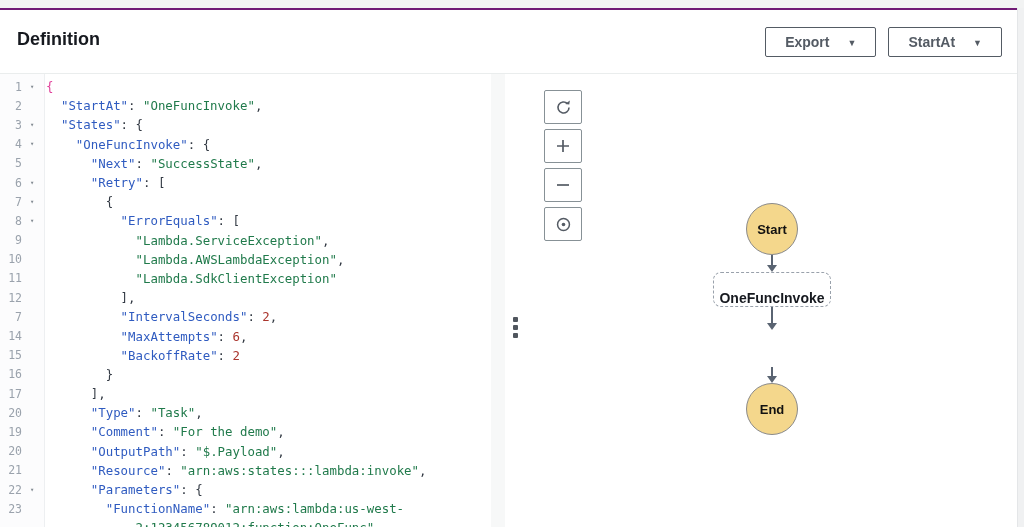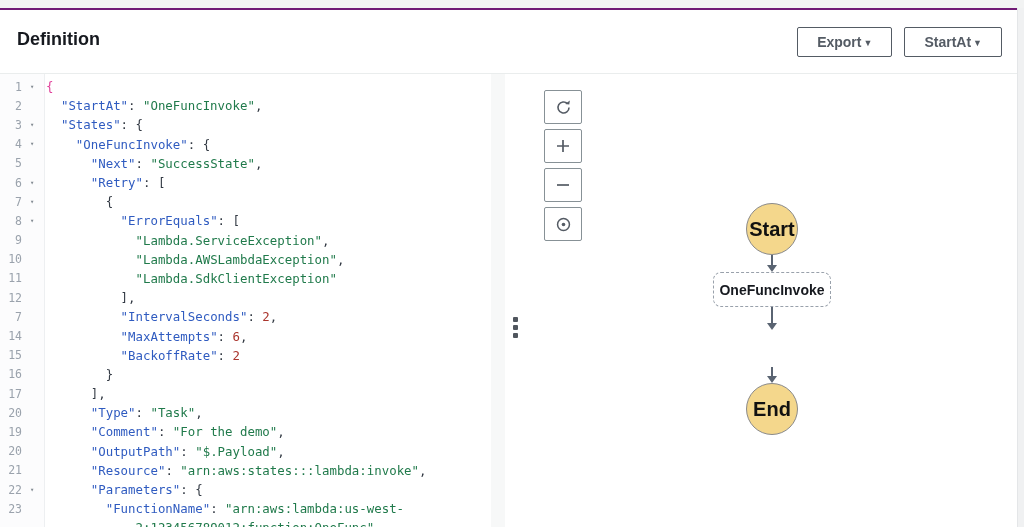--- a/index.html
+++ b/index.html
@@ -8,21 +8,21 @@
     background:#f2f3f3;font-family:"Liberation Sans",sans-serif;
     -webkit-font-smoothing:antialiased;
   }
   .scroll-strip{position:absolute;top:8px;right:0;width:6px;bottom:0;background:#f0f1f2;border-left:1px solid #e4e6e8;z-index:60;}
   .card{position:absolute;top:8px;left:0;width:1018px;bottom:0;background:#fff;border-top:2px solid #701a75;}
   
   .hdr{position:relative;height:63px;border-bottom:1px solid #eaeded;}
   .title{position:absolute;left:17px;top:19px;font-size:18px;font-weight:700;color:#16191f;}
   .hdr-btns{position:absolute;right:16px;top:17px;display:flex;gap:12px;}
   .aws-btn{
-    display:flex;align-items:center;gap:2px;height:30px;padding:0 19px;
+    display:flex;align-items:center;gap:18px;height:30px;padding:0 19px;
     background:#fff;border:1px solid #545b64;border-radius:2px;
     font-family:"Liberation Sans",sans-serif;font-size:14px;font-weight:700;color:#545b64;cursor:pointer;
   }
   .caret{font-size:9px;transform:translateY(1px);}
   
   .content{position:absolute;top:64px;left:0;right:0;bottom:0;}
   .editor{position:absolute;left:0;top:0;width:505px;height:100%;background:#fff;overflow:hidden;}
   .gutter-bg{position:absolute;left:0;top:0;width:44px;height:100%;background:#fcfcfd;border-right:1px solid #edeff1;}
   .code-track{position:absolute;right:0;top:0;width:14px;height:100%;background:#f7f8f8;}
   .code-lines{position:absolute;left:0;top:3px;width:100%;}
@@ -38,21 +38,21 @@
   
   .divider{position:absolute;left:505px;top:0;width:24px;height:100%;background:#fff;border-right:1px solid #e9ebed;}
   .drag-dots{position:absolute;left:8px;top:243px;display:flex;flex-direction:column;gap:3px;cursor:col-resize;}
   .drag-dots i{width:5px;height:5px;background:#50565e;border-radius:1px;}
   
   .diagram{position:absolute;left:529px;top:0;right:0;height:100%;background:#fff;}
   .controls{position:absolute;left:15px;top:16px;display:flex;flex-direction:column;gap:5px;}
   .ctrl-btn{width:38px;height:34px;background:#fff;border:1px solid #879196;border-radius:2px;display:flex;align-items:center;justify-content:center;cursor:pointer;padding:0;}
   .ctrl-btn svg{display:block;}
   
-  .node-circle{position:absolute;width:52px;height:52px;border-radius:50%;background:#f4d78c;border:1px solid #8a8a8a;display:flex;align-items:center;justify-content:center;font-size:20px;font-weight:700;color:#111;box-sizing:border-box;cursor:pointer;}
+  .node-circle{position:absolute;width:52px;height:52px;border-radius:50%;background:#f4d78c;border:1px solid #8a8a8a;display:flex;align-items:center;justify-content:center;font-size:13px;font-weight:700;color:#111;box-sizing:border-box;cursor:pointer;}
   .node-box{position:absolute;background:#fff;border:1.5px dashed #99a1ab;border-radius:8px;display:flex;align-items:center;justify-content:center;font-size:14px;font-weight:700;color:#16191f;box-sizing:border-box;cursor:pointer;}
   .edge{position:absolute;width:2px;background:#5a6472;}
   .arrowhead{position:absolute;width:0;height:0;border:5px solid transparent;border-top:7px solid #5a6472;border-bottom:none;}
 </style>
 </head>
 <body>
 
 <div class="card">
 
   <div class="hdr">
@@ -233,21 +233,21 @@
         </button>
       </div>
 
       <div class="node-circle" style="left:217px;top:129px;">
         <span>Start</span>
       </div>
 
       <div class="edge" style="left:242px;top:181px;height:11px;"></div>
       <div class="arrowhead" style="left:238px;top:191px;"></div>
 
-      <div class="node-box" style="left:184px;top:198px;width:118px;height:35px;">
+      <div class="node-box" style="left:184px;top:198px;width:118px;height:35px;align-items:flex-end;">
         <span>OneFuncInvoke</span>
       </div>
 
       <div class="edge" style="left:242px;top:233px;height:17px;"></div>
       <div class="arrowhead" style="left:238px;top:249px;"></div>
 
 
       <div class="edge" style="left:242px;top:293px;height:10px;"></div>
       <div class="arrowhead" style="left:238px;top:302px;"></div>
 

